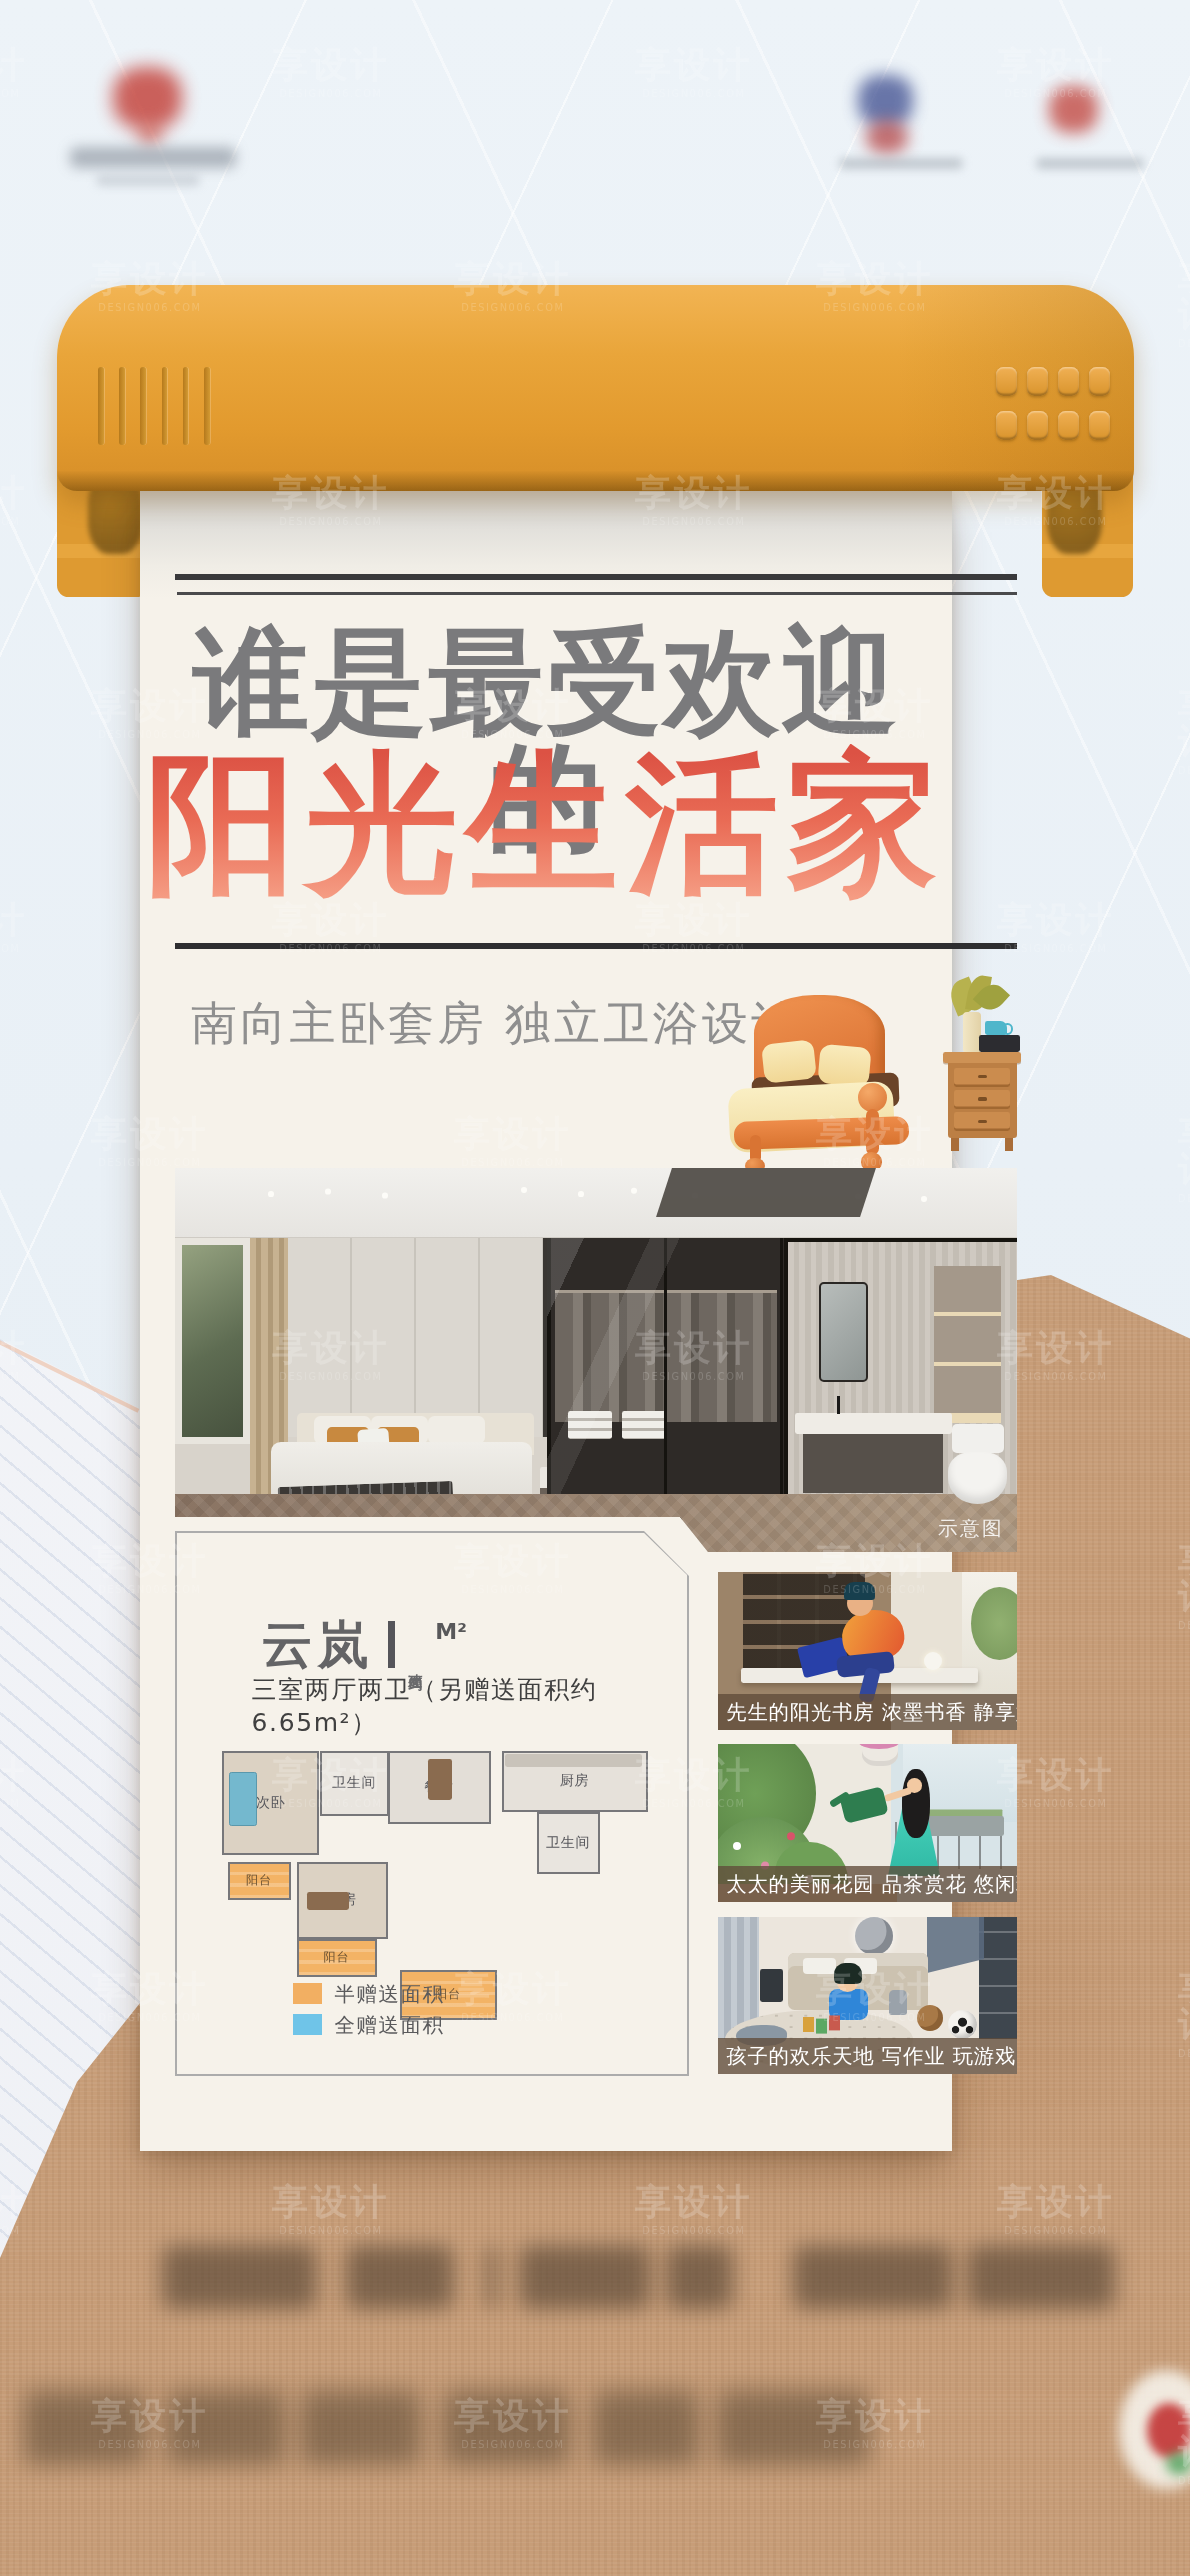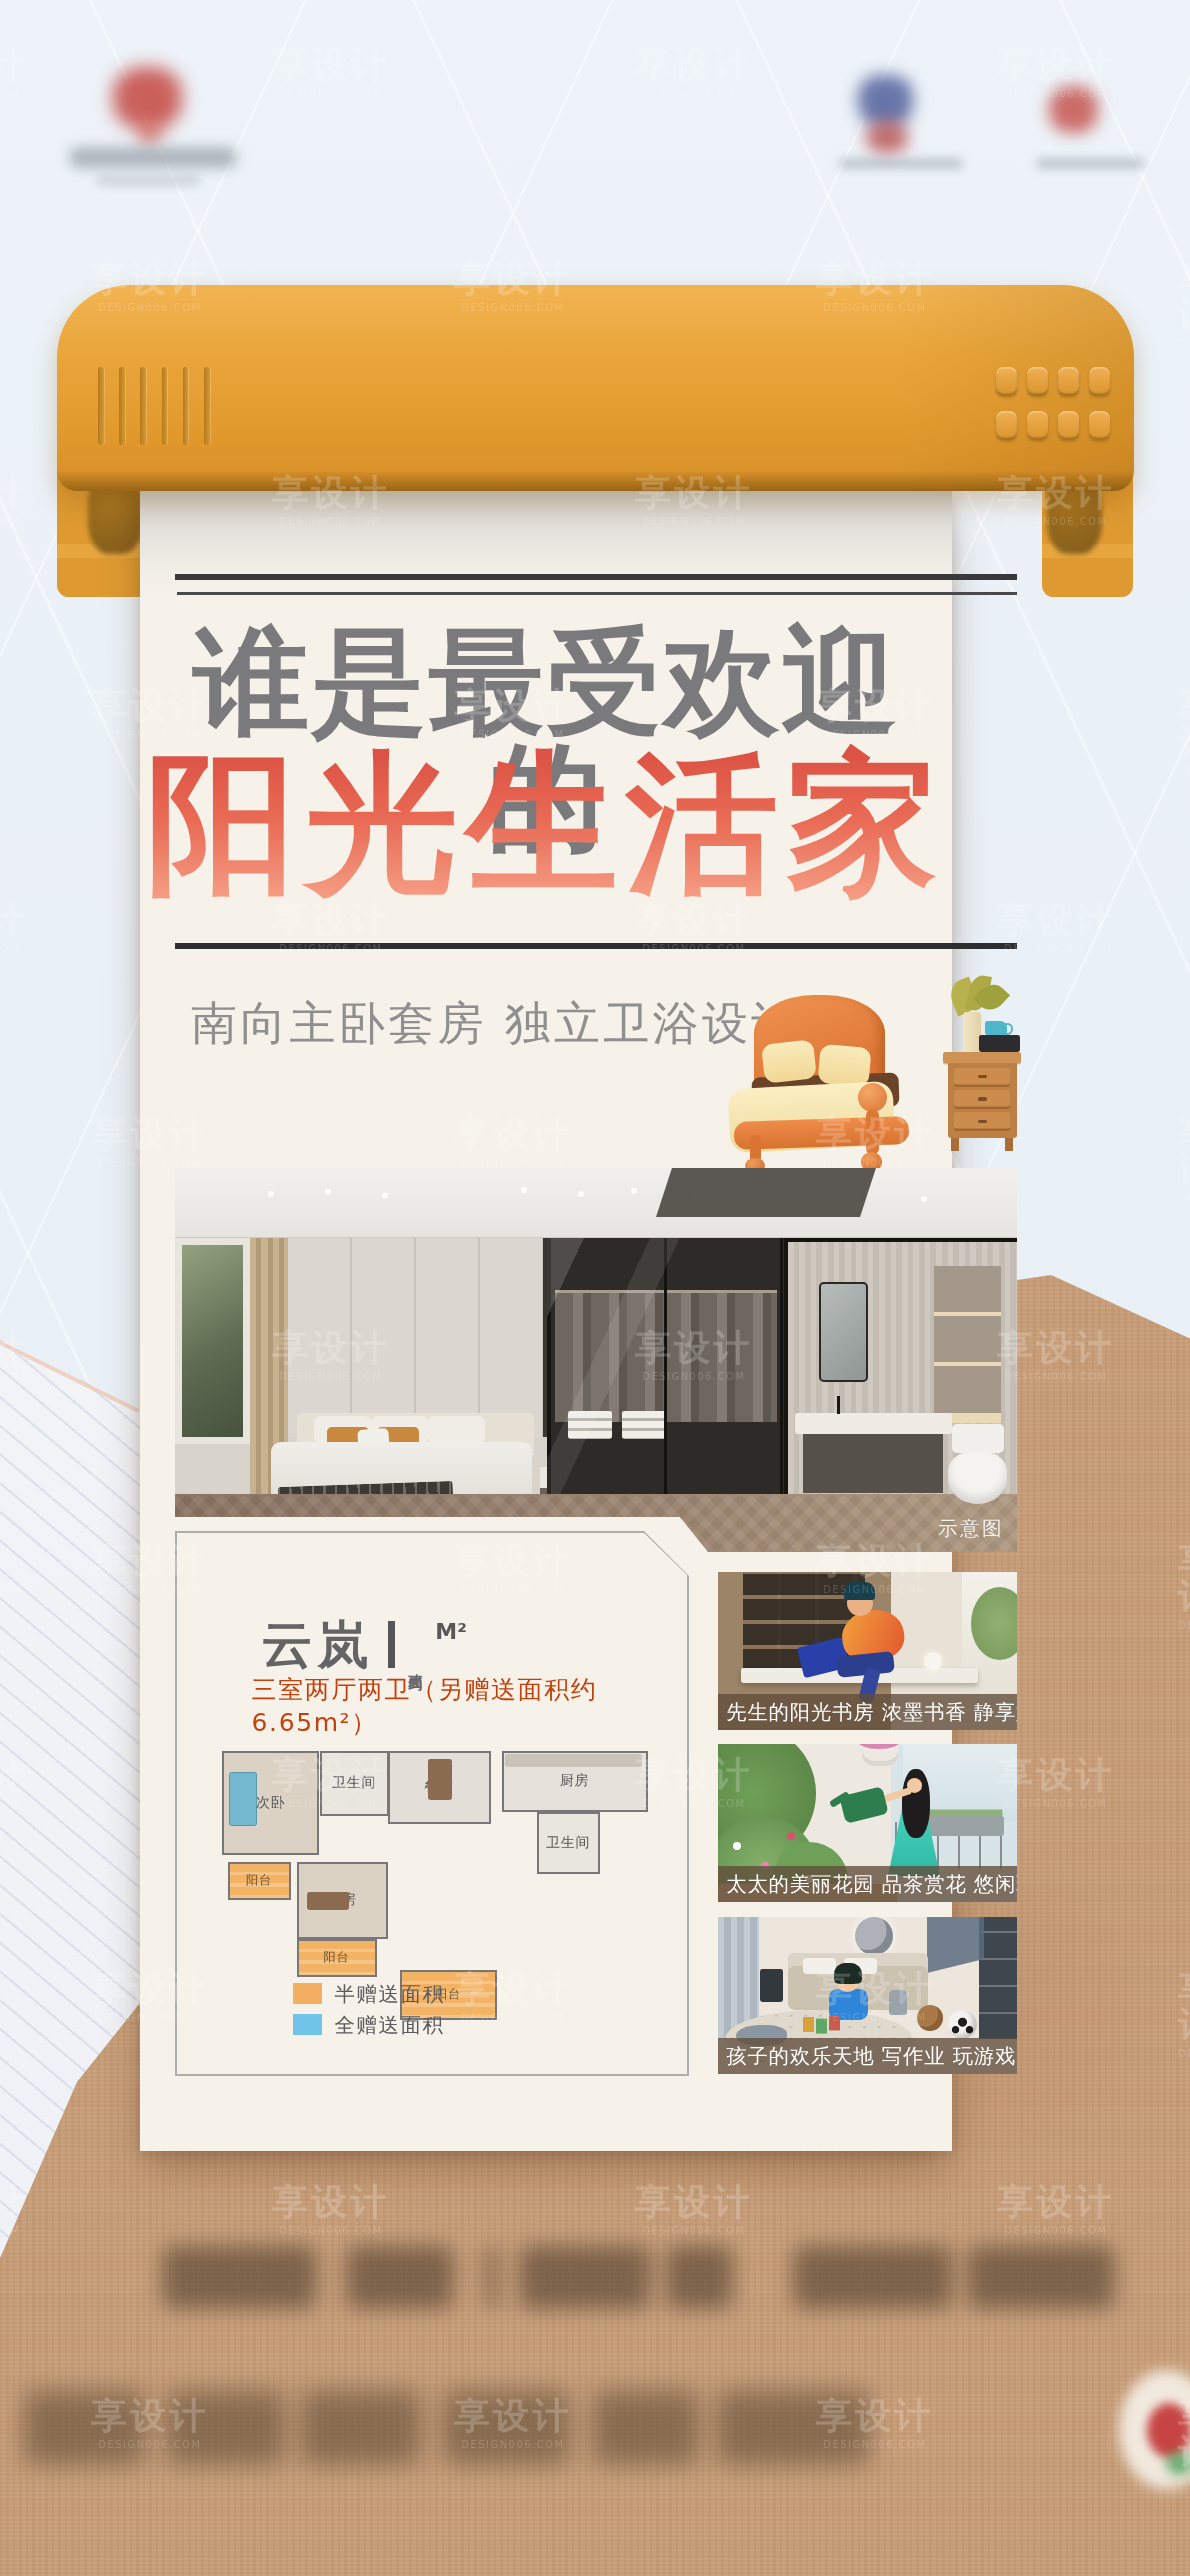--- a/index.html
+++ b/index.html
@@ -190,21 +190,21 @@
   .card { position:absolute; left:35px; top:1042px; width:514px; height:545px;
     clip-path:polygon(0 0, 469px 0, 514px 45px, 514px 545px, 0 545px); background:#ACACAC; }
   .card-inner { position:absolute; inset:1.6px; clip-path:polygon(0 0, 467px 0, 511px 43px, 511px 542px, 0 542px); background:#F6F2EA; }
   .unit-head { position:absolute; left:85px; top:72px; display:flex; align-items:flex-end;margin-top:16px; }
   .unit-name { font-size:51px; font-weight:700; color:#646466; letter-spacing:4.9px; line-height:.95; }
   .unit-bar { width:6.5px; height:47px; background:#55555A; margin:0 13px 1.6px 14.7px; }
   .unit-arealabel { width:16.3px; font-size:14px; line-height:1.15; color:#6A6A6C; font-weight:700; margin:0 6.5px 1.6px 0;
     writing-mode:vertical-rl; text-orientation:upright; letter-spacing:1.6px; }
   .unit-area { font-size:69px; font-weight:700; color:#58585A; line-height:.78; letter-spacing:-1.6px; }
   .unit-unit { font-size:22px; font-weight:700; color:#58585A; align-self:flex-start; margin:-1.6px 0 0 4.9px; }
-  .unit-desc { position:absolute; left:75px; top:140px; font-size:25px; color:#c2410c; letter-spacing:1.6px; }
+  .unit-desc { position:absolute; left:75px; top:140px; font-size:25px; color:#404040; letter-spacing:1.6px; }
   .plan { position:absolute; left:26px; top:215px; width:445px; height:272px; }
   .room { position:absolute; border:2.4px solid #77777A; display:flex; align-items:center; justify-content:center;
     font-size:14px; color:#55555A; letter-spacing:0.8px; }
   .room.wood { background:#DCD2C3; } .room.bath { background:#E9E5DF; }
   .room.hall { background:#E3DED7; } .room.kitc { background:#E6E1DA; }
   .room.balc { background:#F3B365; font-size:12.2px; color:#6B5232;
     background-image:repeating-linear-gradient(0deg, rgba(255,255,255,.22) 0 3.3px, transparent 3.3px 11.4px); }
   .r-cw  { left:19.6px;  top:3.3px;   width:97px; height:104px; }
   .r-wc1 { left:117px; top:3.3px;   width:69px;  height:65px; }
   .r-dr  { left:185px; top:3.3px;   width:103px; height:73px; }

